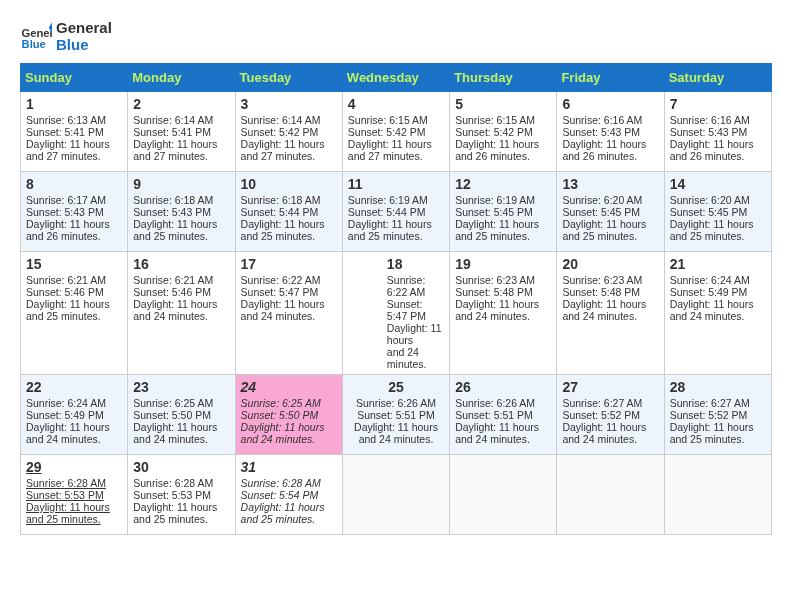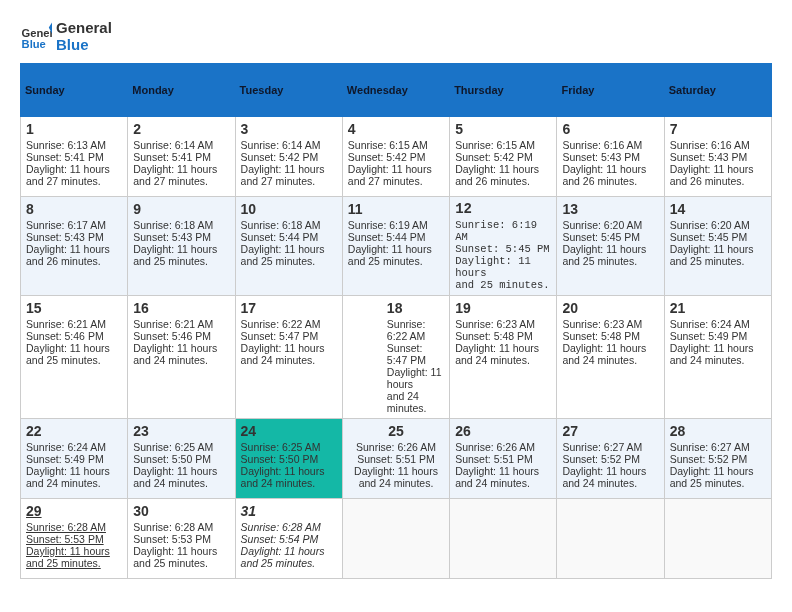--- a/index.html
+++ b/index.html
@@ -36,24 +36,24 @@
     .location {
       font-size: 16px;
       color: #555;
     }
     table {
       width: 100%;
       border-collapse: collapse;
     }
     th {
       background: #1a73c7;
-      color: #0f172a;
-      font-size: 11px;
+      color: #bef264;
+      font-size: 13px;
       font-weight: bold;
-      padding: 20px 4px;
+      padding: 6px 4px;
       text-align: left;
       border: 1px solid #1a73c7;
     }
     td {
       border: 1px solid #ccc;
       vertical-align: top;
       padding: 4px 5px;
       font-size: 10.5px;
       color: #333;
       height: 80px;
@@ -183,21 +183,21 @@
           <div>Daylight: 11 hours</div>
           <div>and 25 minutes.</div>
         </td>
         <td style="background: rgb(238, 244, 251);">
           <span class="day-num">11</span>
           <div>Sunrise: 6:19 AM</div>
           <div>Sunset: 5:44 PM</div>
           <div>Daylight: 11 hours</div>
           <div>and 25 minutes.</div>
         </td>
-        <td style="background: rgb(238, 244, 251); font-family: Liberation Mono, monospace;">
+        <td style="background: rgb(238, 244, 251);">
           <span class="day-num">12</span>
           <div>Sunrise: 6:19 AM</div>
           <div>Sunset: 5:45 PM</div>
           <div>Daylight: 11 hours</div>
           <div>and 25 minutes.</div>
         </td>
         <td style="background: rgb(238, 244, 251);">
           <span class="day-num">13</span>
           <div>Sunrise: 6:20 AM</div>
           <div>Sunset: 5:45 PM</div>
@@ -271,21 +271,21 @@
           <div>Daylight: 11 hours</div>
           <div>and 24 minutes.</div>
         </td>
         <td style="background: rgb(238, 244, 251);">
           <span class="day-num">23</span>
           <div>Sunrise: 6:25 AM</div>
           <div>Sunset: 5:50 PM</div>
           <div>Daylight: 11 hours</div>
           <div>and 24 minutes.</div>
         </td>
-        <td style="background: #14b8a6;">
+        <td style="background: #f9a8d4; font-style: italic;">
           <span class="day-num">24</span>
           <div>Sunrise: 6:25 AM</div>
           <div>Sunset: 5:50 PM</div>
           <div>Daylight: 11 hours</div>
           <div>and 24 minutes.</div>
         </td>
         <td style="background: rgb(238, 244, 251); text-align: center;">
           <span class="day-num">25</span>
           <div>Sunrise: 6:26 AM</div>
           <div>Sunset: 5:51 PM</div>

